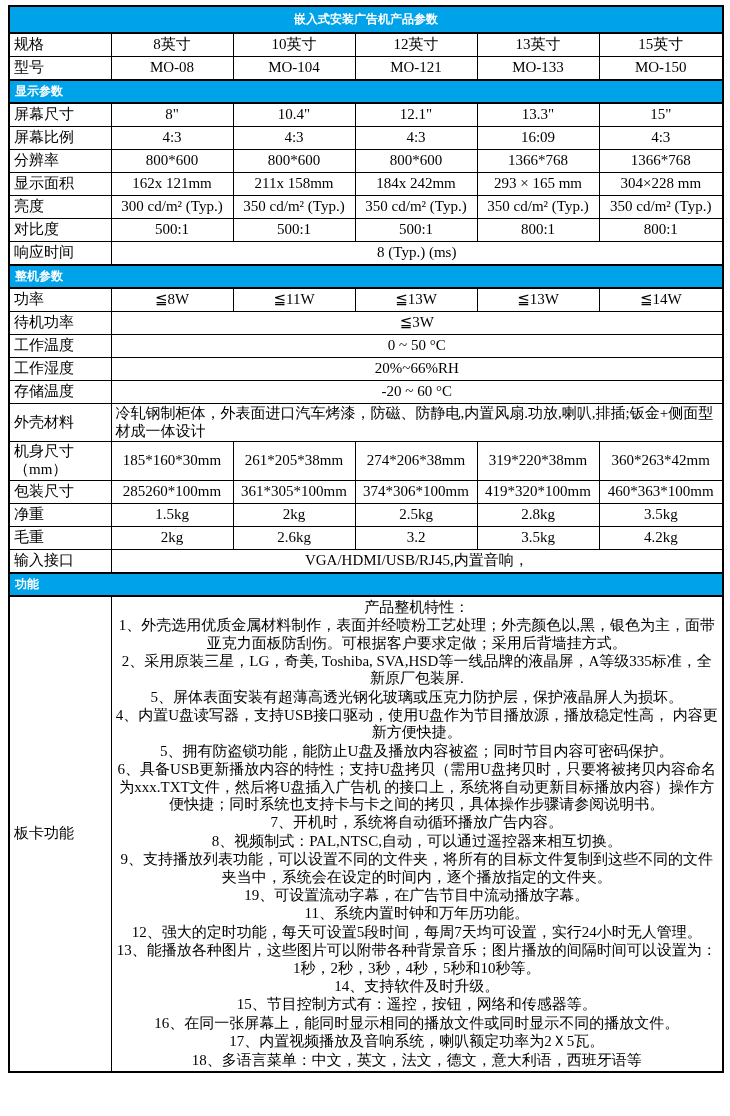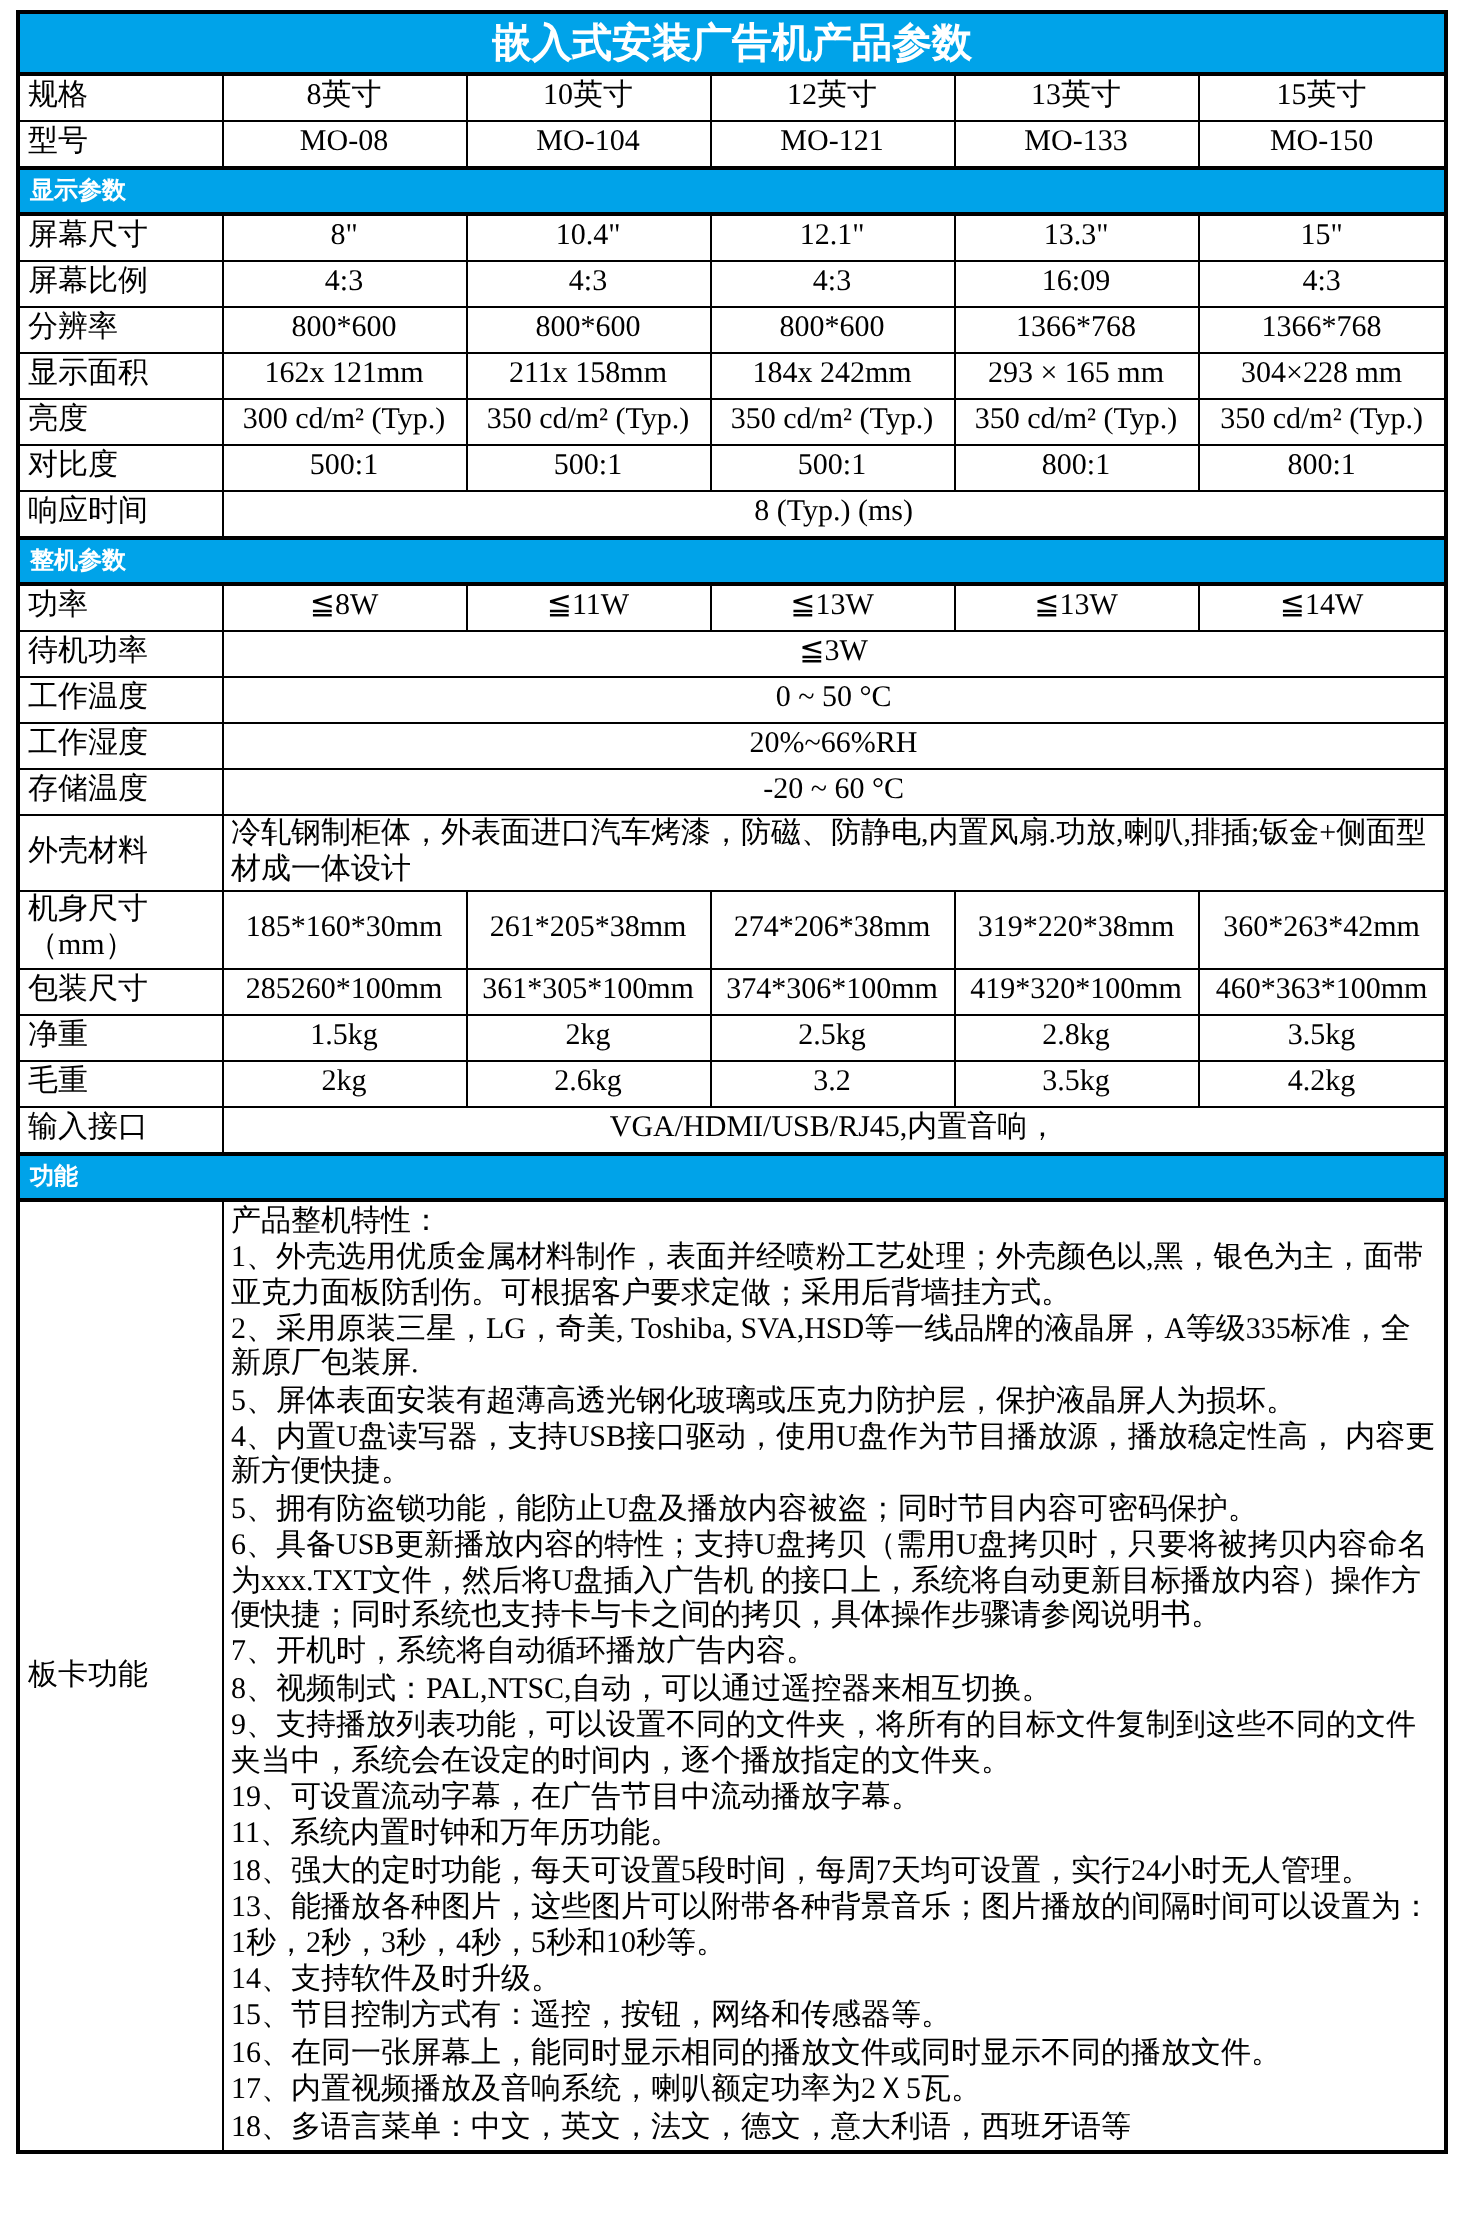--- a/index.html
+++ b/index.html
@@ -15,31 +15,31 @@
   }
   table.spec td {
     border:1px solid #000; padding:1px 4px; vertical-align:middle;
     overflow:hidden; word-break:break-word;
   }
   td.label   { text-align:left; padding-left:5px; }
   td.val     { text-align:center; }
   td.val-left{ text-align:left; padding-left:6px; }
   tr.title-row td {
     background:var(--accent); color:#fff; text-align:center; font-weight:bold;
-    font-family:"Liberation Sans","DejaVu Sans",sans-serif; font-size:20px;
+    font-family:"Liberation Sans","DejaVu Sans",sans-serif; font-size:12px;
     height:23px; border-bottom:2px solid #000;
   }
   tr.section-row td {
     background:var(--accent); color:#fff; font-weight:bold; text-align:left;
     font-family:"Liberation Sans","DejaVu Sans",sans-serif; font-size:12px;
     height:19px; padding-left:5px; border-top:2px solid #000; border-bottom:2px solid #000;
   }
   tr.data-row td, tr.span-row td { height:20px; line-height:1.18; }
   td.features { padding:2px 6px; line-height:1.16; vertical-align:top; }
-  td.features .fline { margin:0 0 1px 0; }
+  td.features .fline { margin:0 0 1px 0;text-align:center; }
   td.features .fline:first-child { margin-top:1px; }
 </style>
 </head>
 <body>
 
 <div class="page">
   <table class="spec">
     <colgroup>
       <col style="width:102px">
       <col style="width:122px">
@@ -201,21 +201,21 @@
             <div class="fline">2、采用原装三星，LG，奇美, Toshiba, SVA,HSD等一线品牌的液晶屏，A等级335标准，全新原厂包装屏.</div>
             <div class="fline">5、屏体表面安装有超薄高透光钢化玻璃或压克力防护层，保护液晶屏人为损坏。</div>
             <div class="fline">4、内置U盘读写器，支持USB接口驱动，使用U盘作为节目播放源，播放稳定性高， 内容更新方便快捷。</div>
             <div class="fline">5、拥有防盗锁功能，能防止U盘及播放内容被盗；同时节目内容可密码保护。</div>
             <div class="fline">6、具备USB更新播放内容的特性；支持U盘拷贝（需用U盘拷贝时，只要将被拷贝内容命名为xxx.TXT文件，然后将U盘插入广告机 的接口上，系统将自动更新目标播放内容）操作方便快捷；同时系统也支持卡与卡之间的拷贝，具体操作步骤请参阅说明书。</div>
             <div class="fline">7、开机时，系统将自动循环播放广告内容。</div>
             <div class="fline">8、视频制式：PAL,NTSC,自动，可以通过遥控器来相互切换。</div>
             <div class="fline">9、支持播放列表功能，可以设置不同的文件夹，将所有的目标文件复制到这些不同的文件夹当中，系统会在设定的时间内，逐个播放指定的文件夹。</div>
             <div class="fline">19、可设置流动字幕，在广告节目中流动播放字幕。</div>
             <div class="fline">11、系统内置时钟和万年历功能。</div>
-            <div class="fline">18、强大的定时功能，每天可设置5段时间，每周7天均可设置，实行24小时无人管理。</div>
+            <div class="fline">12、强大的定时功能，每天可设置5段时间，每周7天均可设置，实行24小时无人管理。</div>
             <div class="fline">13、能播放各种图片，这些图片可以附带各种背景音乐；图片播放的间隔时间可以设置为：1秒，2秒，3秒，4秒，5秒和10秒等。</div>
             <div class="fline">14、支持软件及时升级。</div>
             <div class="fline">15、节目控制方式有：遥控，按钮，网络和传感器等。</div>
             <div class="fline">16、在同一张屏幕上，能同时显示相同的播放文件或同时显示不同的播放文件。</div>
             <div class="fline">17、内置视频播放及音响系统，喇叭额定功率为2Ｘ5瓦。</div>
             <div class="fline">18、多语言菜单：中文，英文，法文，德文，意大利语，西班牙语等</div>
           </td>
         </tr>
       </tbody>
   </table>

